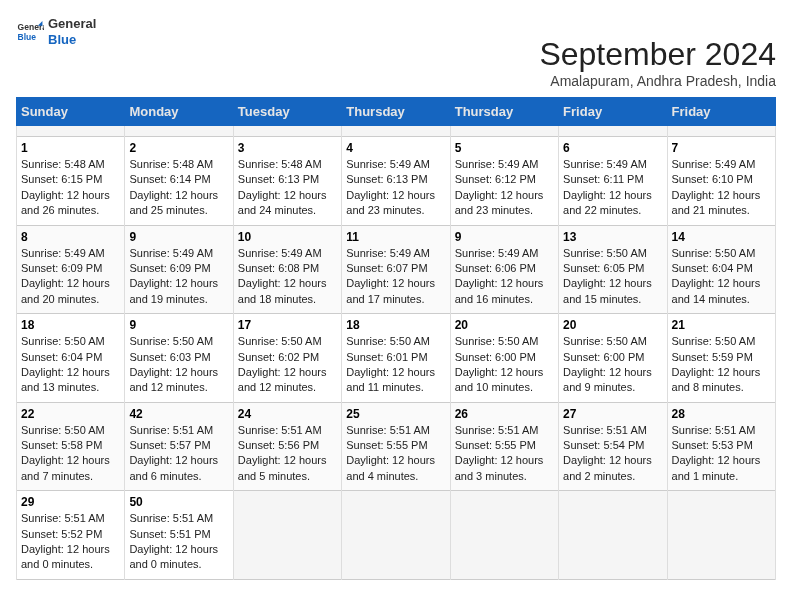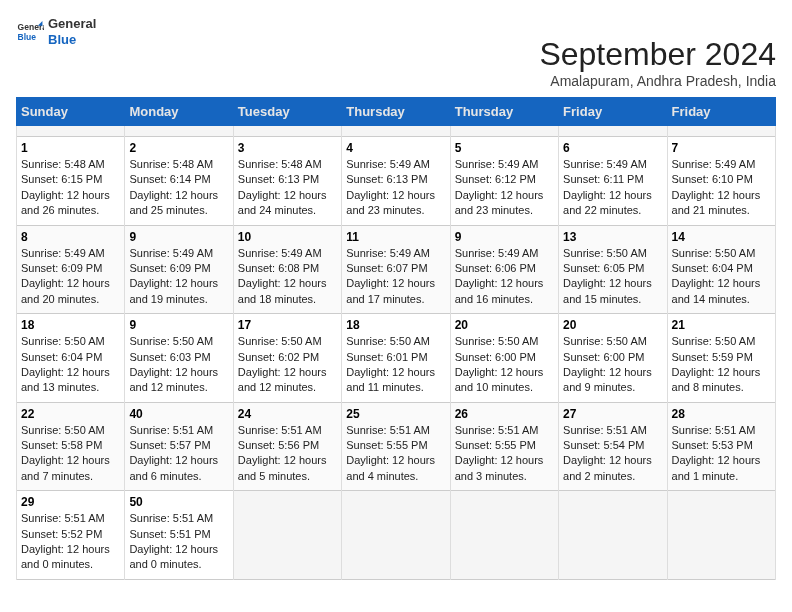--- a/index.html
+++ b/index.html
@@ -293,21 +293,21 @@
       </tr>
       <tr>
         <td>
           <span class="day-num">22</span>
           <div class="day-detail" style="white-space: pre-line;">Sunrise: 5:50 AM
 Sunset: 5:58 PM
 Daylight: 12 hours
 and 7 minutes.</div>
         </td>
         <td>
-          <span class="day-num">40</span>
+          <span class="day-num">42</span>
           <div class="day-detail" style="white-space: pre-line;">Sunrise: 5:51 AM
 Sunset: 5:57 PM
 Daylight: 12 hours
 and 6 minutes.</div>
         </td>
         <td>
           <span class="day-num">24</span>
           <div class="day-detail" style="white-space: pre-line;">Sunrise: 5:51 AM
 Sunset: 5:56 PM
 Daylight: 12 hours

